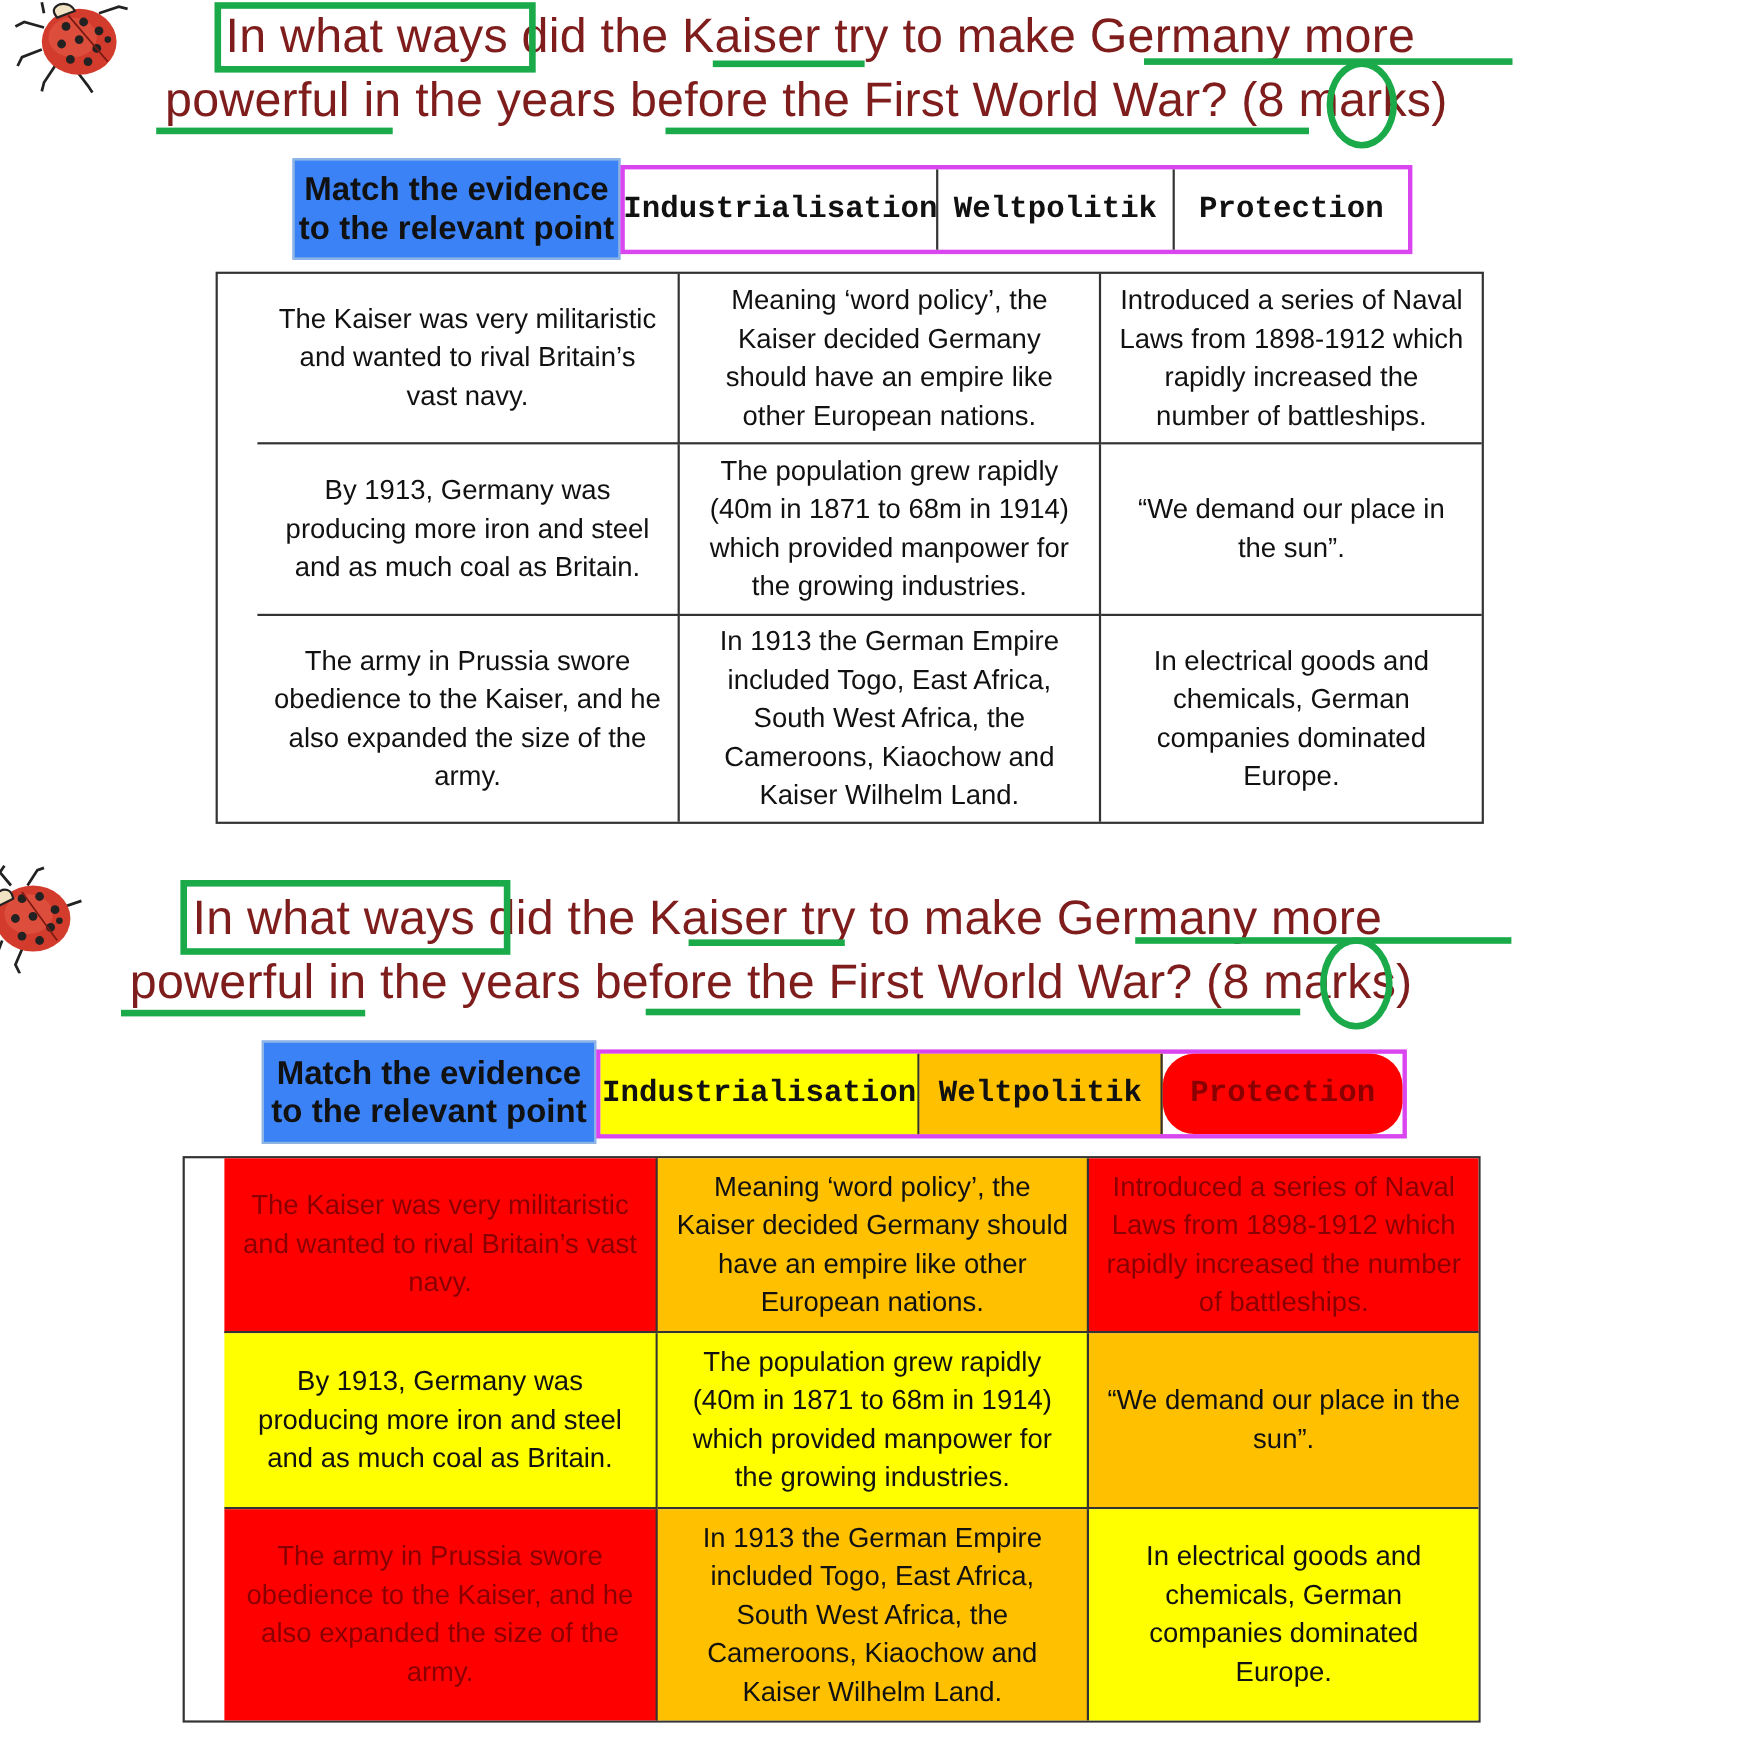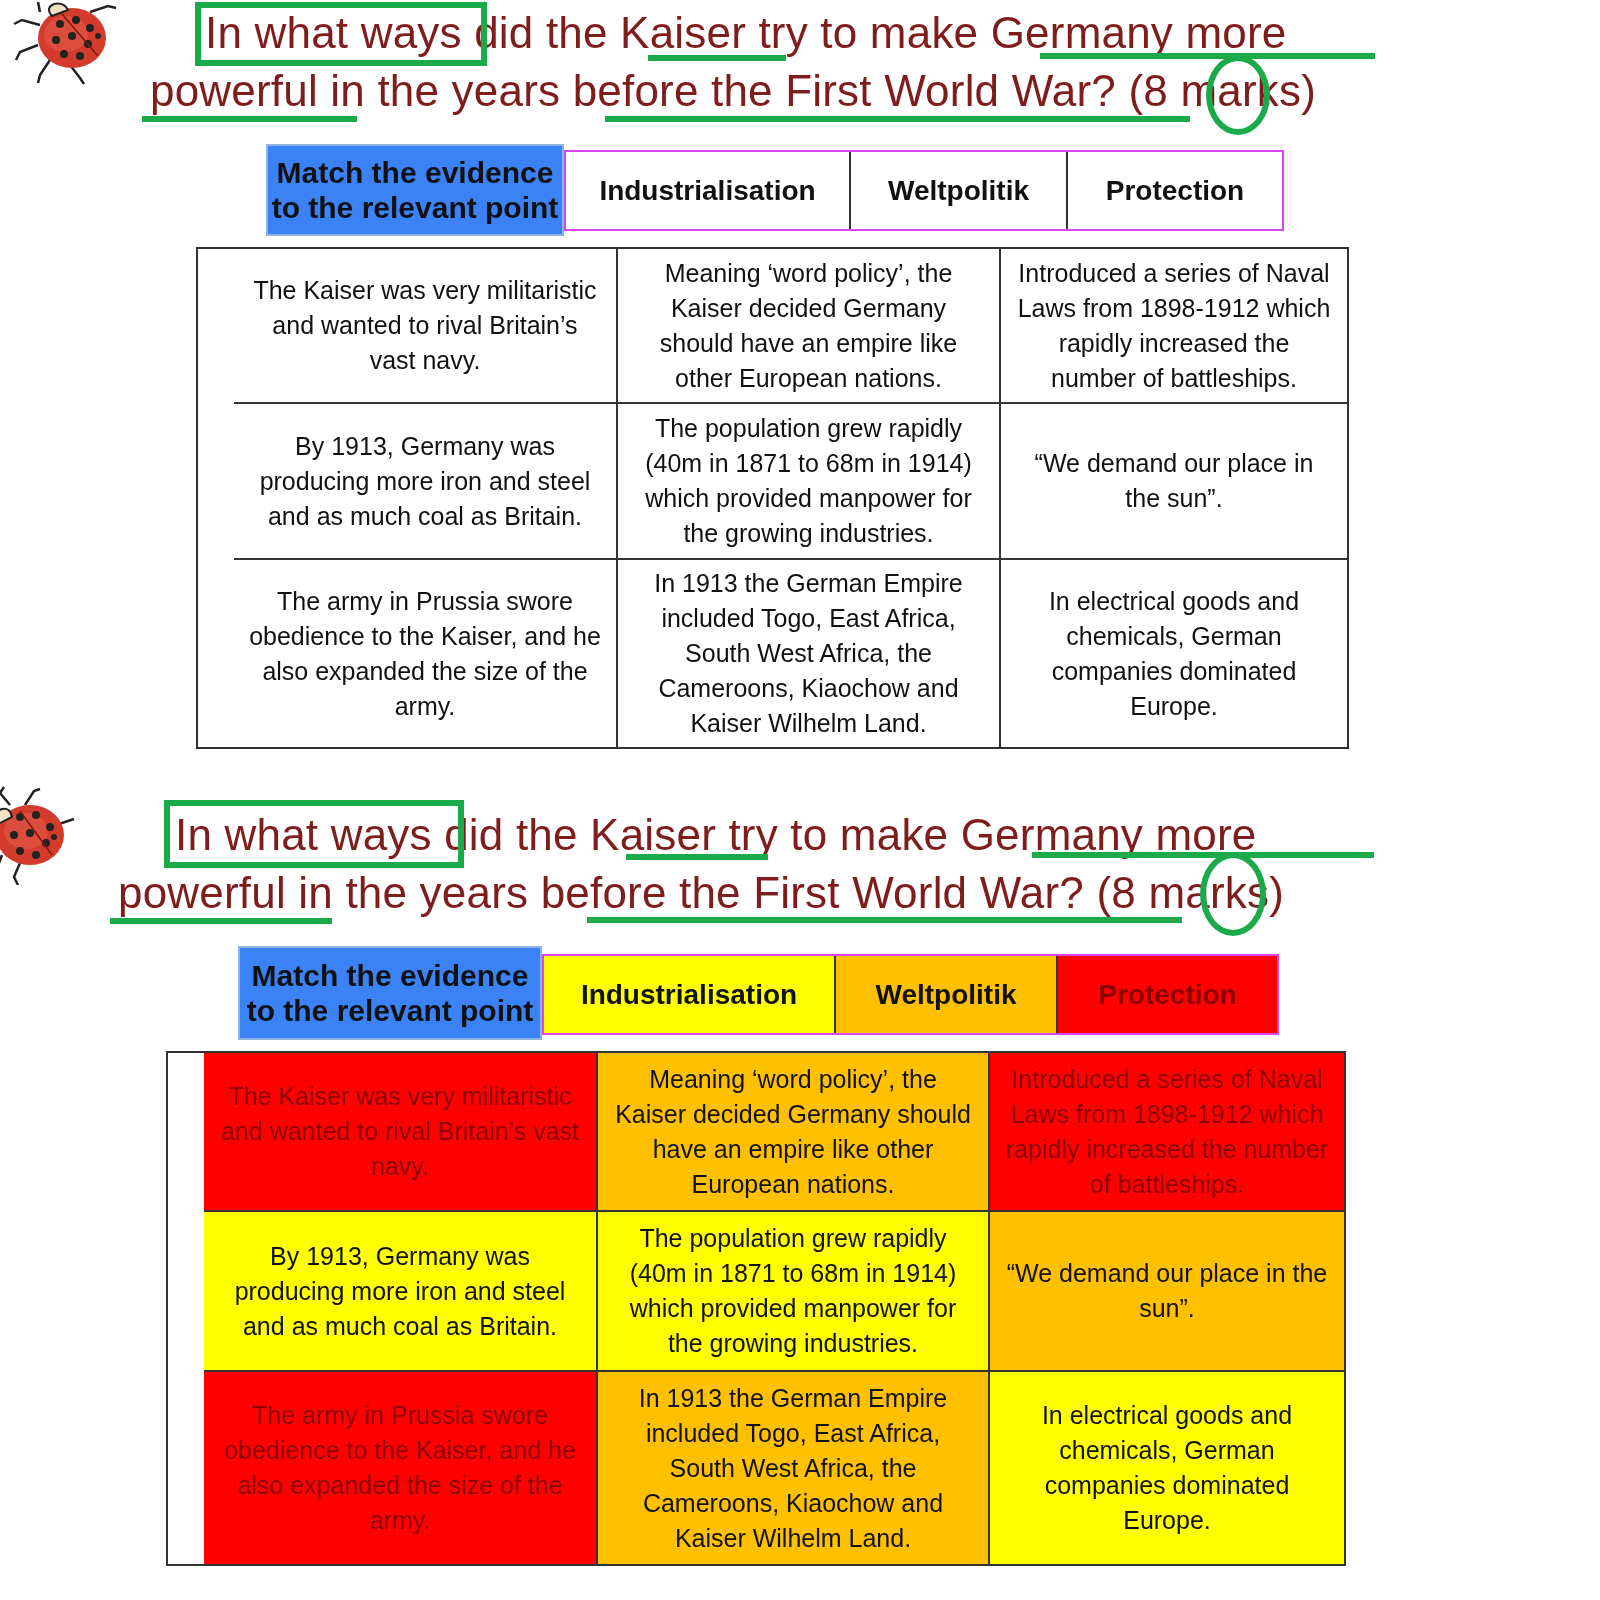--- a/index.html
+++ b/index.html
@@ -6,24 +6,24 @@
   body { width:1600px; height:1600px; background:#ffffff; position:relative; overflow:hidden;
          font-family:"Liberation Sans", "DejaVu Sans", sans-serif; color:#111; }
   .question { position:absolute; font-size:44px; line-height:58px; color:#7f1d1d; white-space:nowrap; letter-spacing:0.2px; }
   .hl-box { position:absolute; border:6px solid #1aaa4a; box-sizing:border-box; }
   .hl-line { position:absolute; height:6px; background:#1aaa4a; }
   .hl-ring { position:absolute; border:6px solid #1aaa4a; border-radius:50%; box-sizing:border-box; }
   .ladybug { position:absolute; }
   .hdr-prompt { position:absolute; border:2px solid #8eb4e3; background:#3b82f6; box-sizing:border-box;
                 display:flex; align-items:center; justify-content:center; text-align:center;
                 font-weight:bold; font-size:30px; line-height:35px; }
-  .hdr-row { position:absolute; display:flex; border:2px solid #d946ef; box-sizing:border-box; }
+  .hdr-row { position:absolute; display:flex; border:4px solid #d946ef; box-sizing:border-box;font-family:Liberation Mono, monospace; }
   .hdr-cell { display:flex; align-items:center; justify-content:center; font-weight:bold; font-size:28px;
               border-right:2px solid #333; box-sizing:border-box; }
-  .hdr-cell:last-child { border-right:none; }
+  .hdr-cell:last-child { border-right:none;border-radius:29px; }
   .grid { position:absolute; border:2px solid #333; box-sizing:border-box; display:grid;padding-left:36px; }
   .cell { display:flex; align-items:center; justify-content:center; text-align:center; box-sizing:border-box;
           border-right:2px solid #333; border-bottom:2px solid #333; font-size:25px; line-height:35px; padding:0 14px; }
   .cell.c3 { border-right:none; }
   .cell.r3 { border-bottom:none; }
 </style>
 </head>
 <body>
 
 <div>

